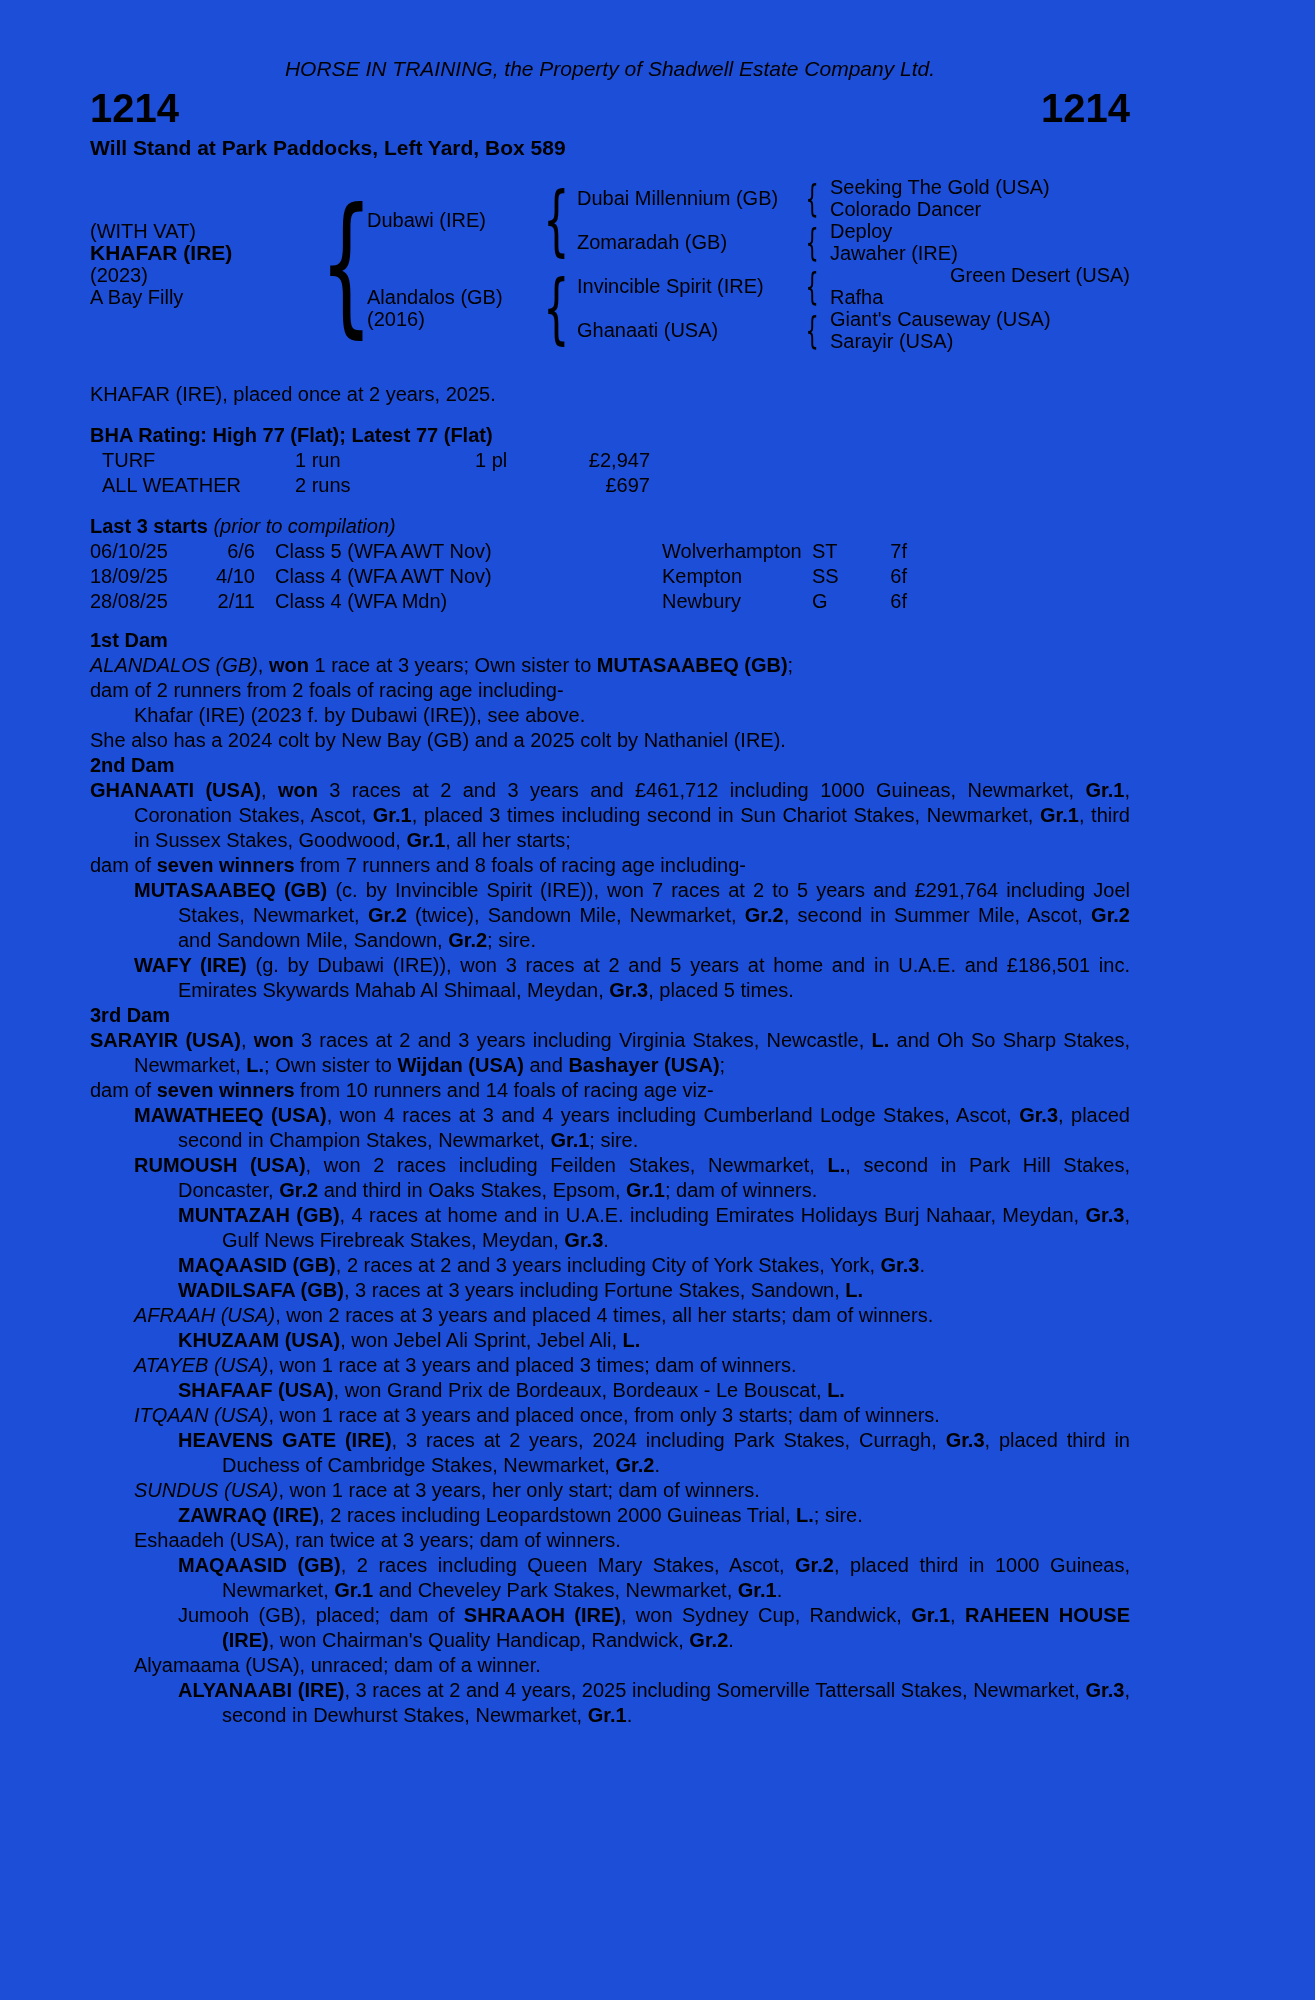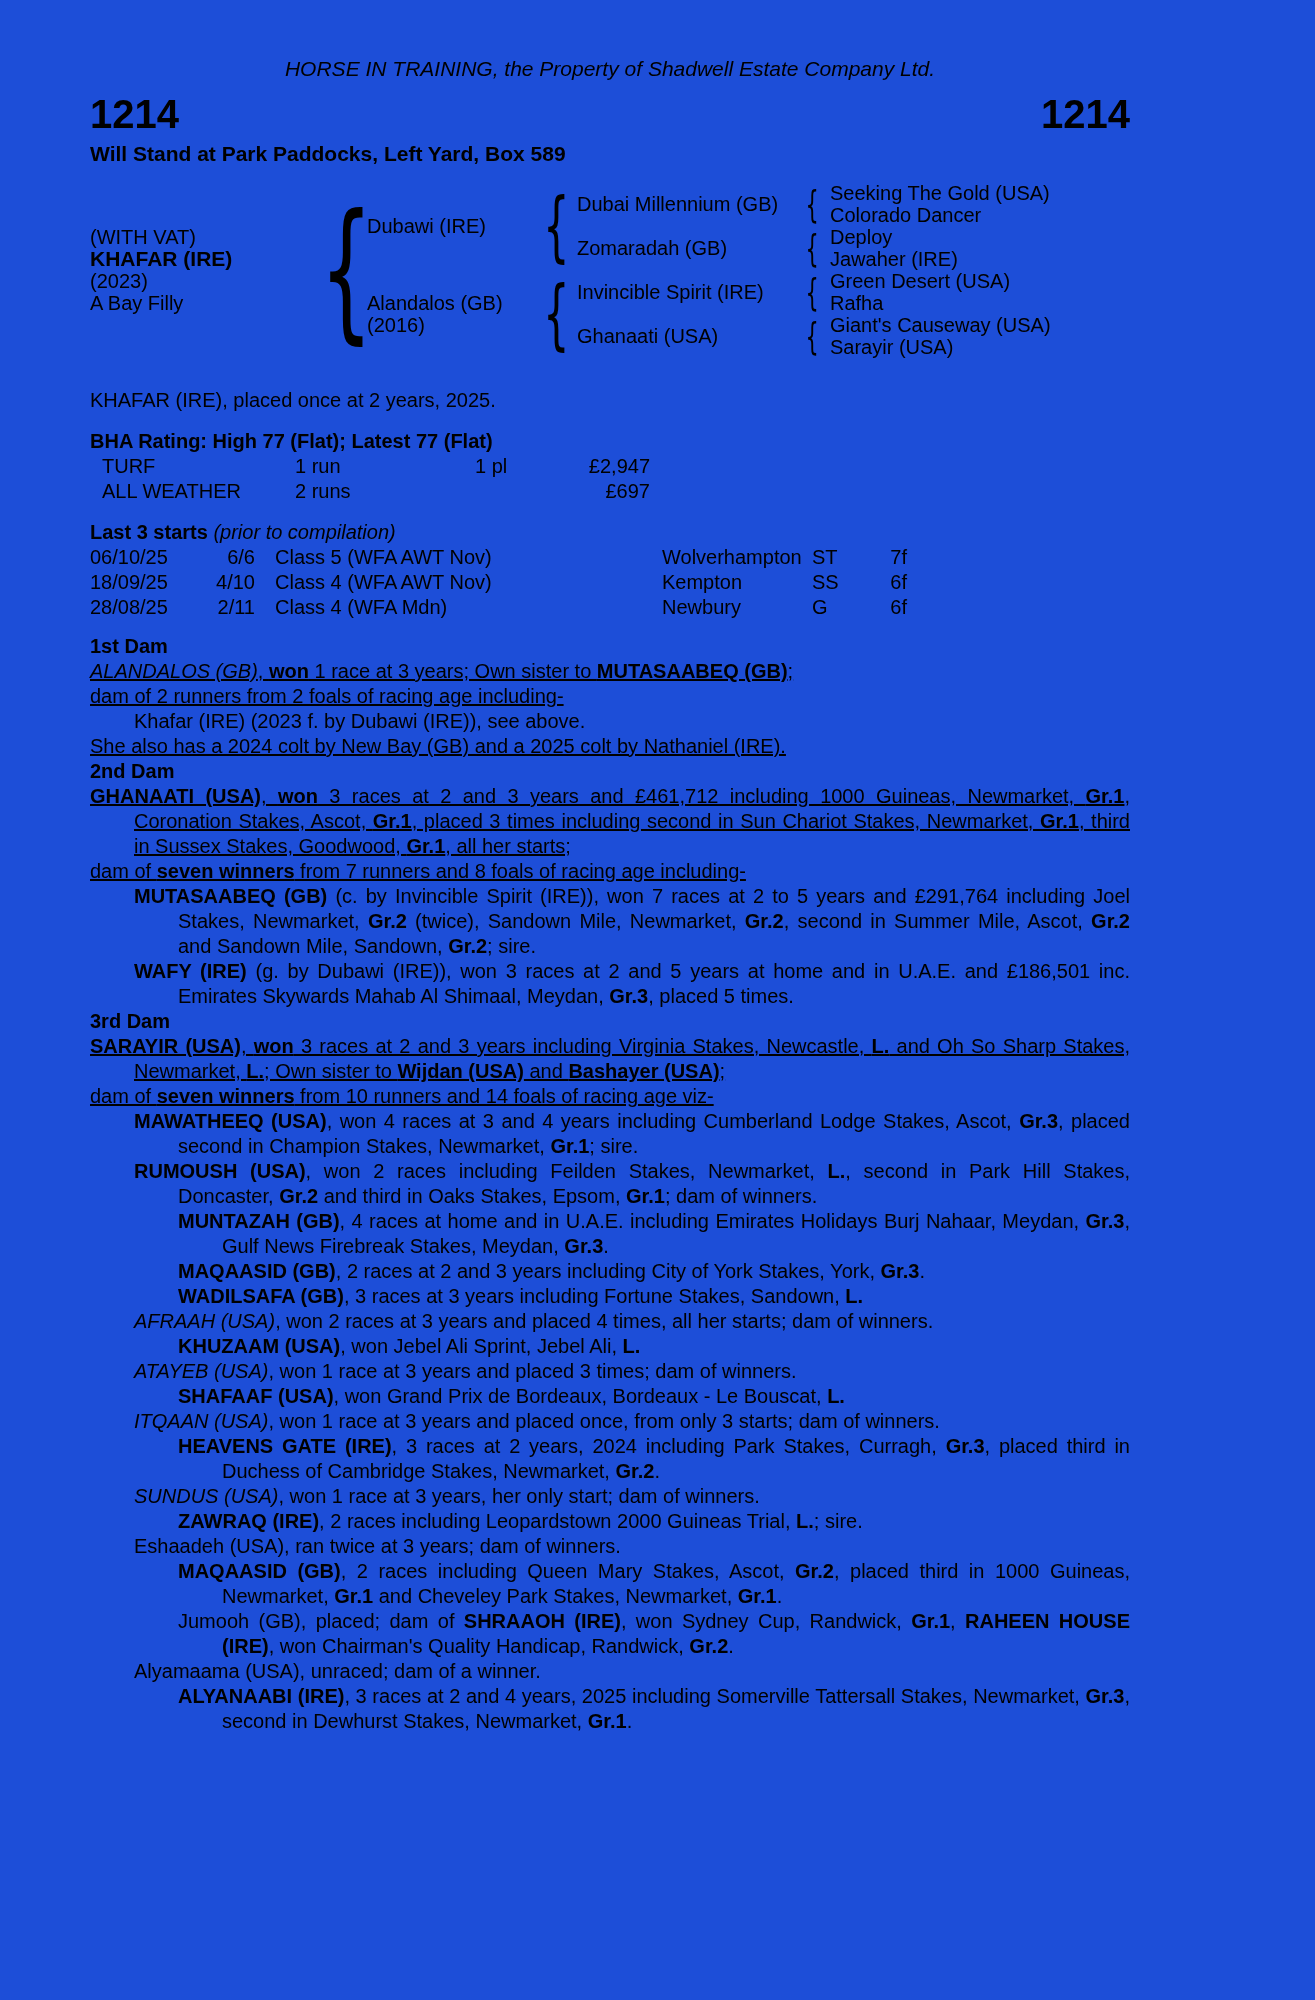--- a/index.html
+++ b/index.html
@@ -23,21 +23,21 @@
   }
   .sale-title {
     text-align: center;
     font-style: italic;
     font-size: 21px;
   }
   .lot-row {
     display: flex;
     justify-content: space-between;
     align-items: center;
-    margin-top: 12px;
+    margin-top: 6px;
     font-size: 40px;
     line-height: 42px;
     font-weight: bold;
   }
   .stand-note {
     margin-top: 6px;
     font-weight: bold;
     font-size: 21px;
   }
   
@@ -69,21 +69,21 @@
   .brace-gp4   { grid-column: 6; grid-row: 7 / 9; font-size: 38px; }
   .ped-sire  { grid-column: 3; grid-row: 1 / 5; }
   .ped-dam   { grid-column: 3; grid-row: 5 / 9; }
   .gp1 { grid-column: 5; grid-row: 1 / 3; }
   .gp2 { grid-column: 5; grid-row: 3 / 5; }
   .gp3 { grid-column: 5; grid-row: 5 / 7; }
   .gp4 { grid-column: 5; grid-row: 7 / 9; }
   .ggp { grid-column: 7; }
   .ggp1 { grid-row: 1; } .ggp2 { grid-row: 2; }
   .ggp3 { grid-row: 3; } .ggp4 { grid-row: 4; }
-  .ggp5 { grid-row: 5; } .ggp6 { grid-row: 6; }
+  .ggp5 { grid-row: 5; text-align: right; } .ggp6 { grid-row: 6; }
   .ggp7 { grid-row: 7; } .ggp8 { grid-row: 8; }
   
   .placed-note { margin-top: 30px; }
   .bha { margin-top: 16px; font-weight: bold; }
   .statrow { position: relative; height: 25px; }
   .statrow span { position: absolute; top: 0; white-space: nowrap; }
   .c-surface { left: 12px; }
   .c-runs    { left: 205px; }
   .c-placed  { left: 385px; }
   .c-earn    { left: 440px; width: 120px; text-align: right; }
@@ -97,21 +97,21 @@
   .l-race   { left: 185px; }
   .l-course { left: 572px; }
   .l-going  { left: 722px; }
   .l-dist   { left: 762px; width: 55px; text-align: right; }
   
   .dam-sections { margin-top: 14px; }
   .dam-heading { font-weight: bold; }
   .para { margin: 0; text-align: justify; }
   .para .b { font-weight: bold; }
   .para .i { font-style: italic; }
-  .ind0 { padding-left: 44px;  text-indent: -44px; text-decoration: underline; }
+  .ind0 { padding-left: 44px;  text-indent: -44px; }
   .ind1 { padding-left: 88px;  text-indent: -44px; }
   .ind2 { padding-left: 132px; text-indent: -44px; }
 </style>
 </head>
 <body>
 
 <div class="page">
   <div class="content">
 
     <div class="sale-title">HORSE IN TRAINING, the Property of Shadwell Estate Company Ltd.</div>

